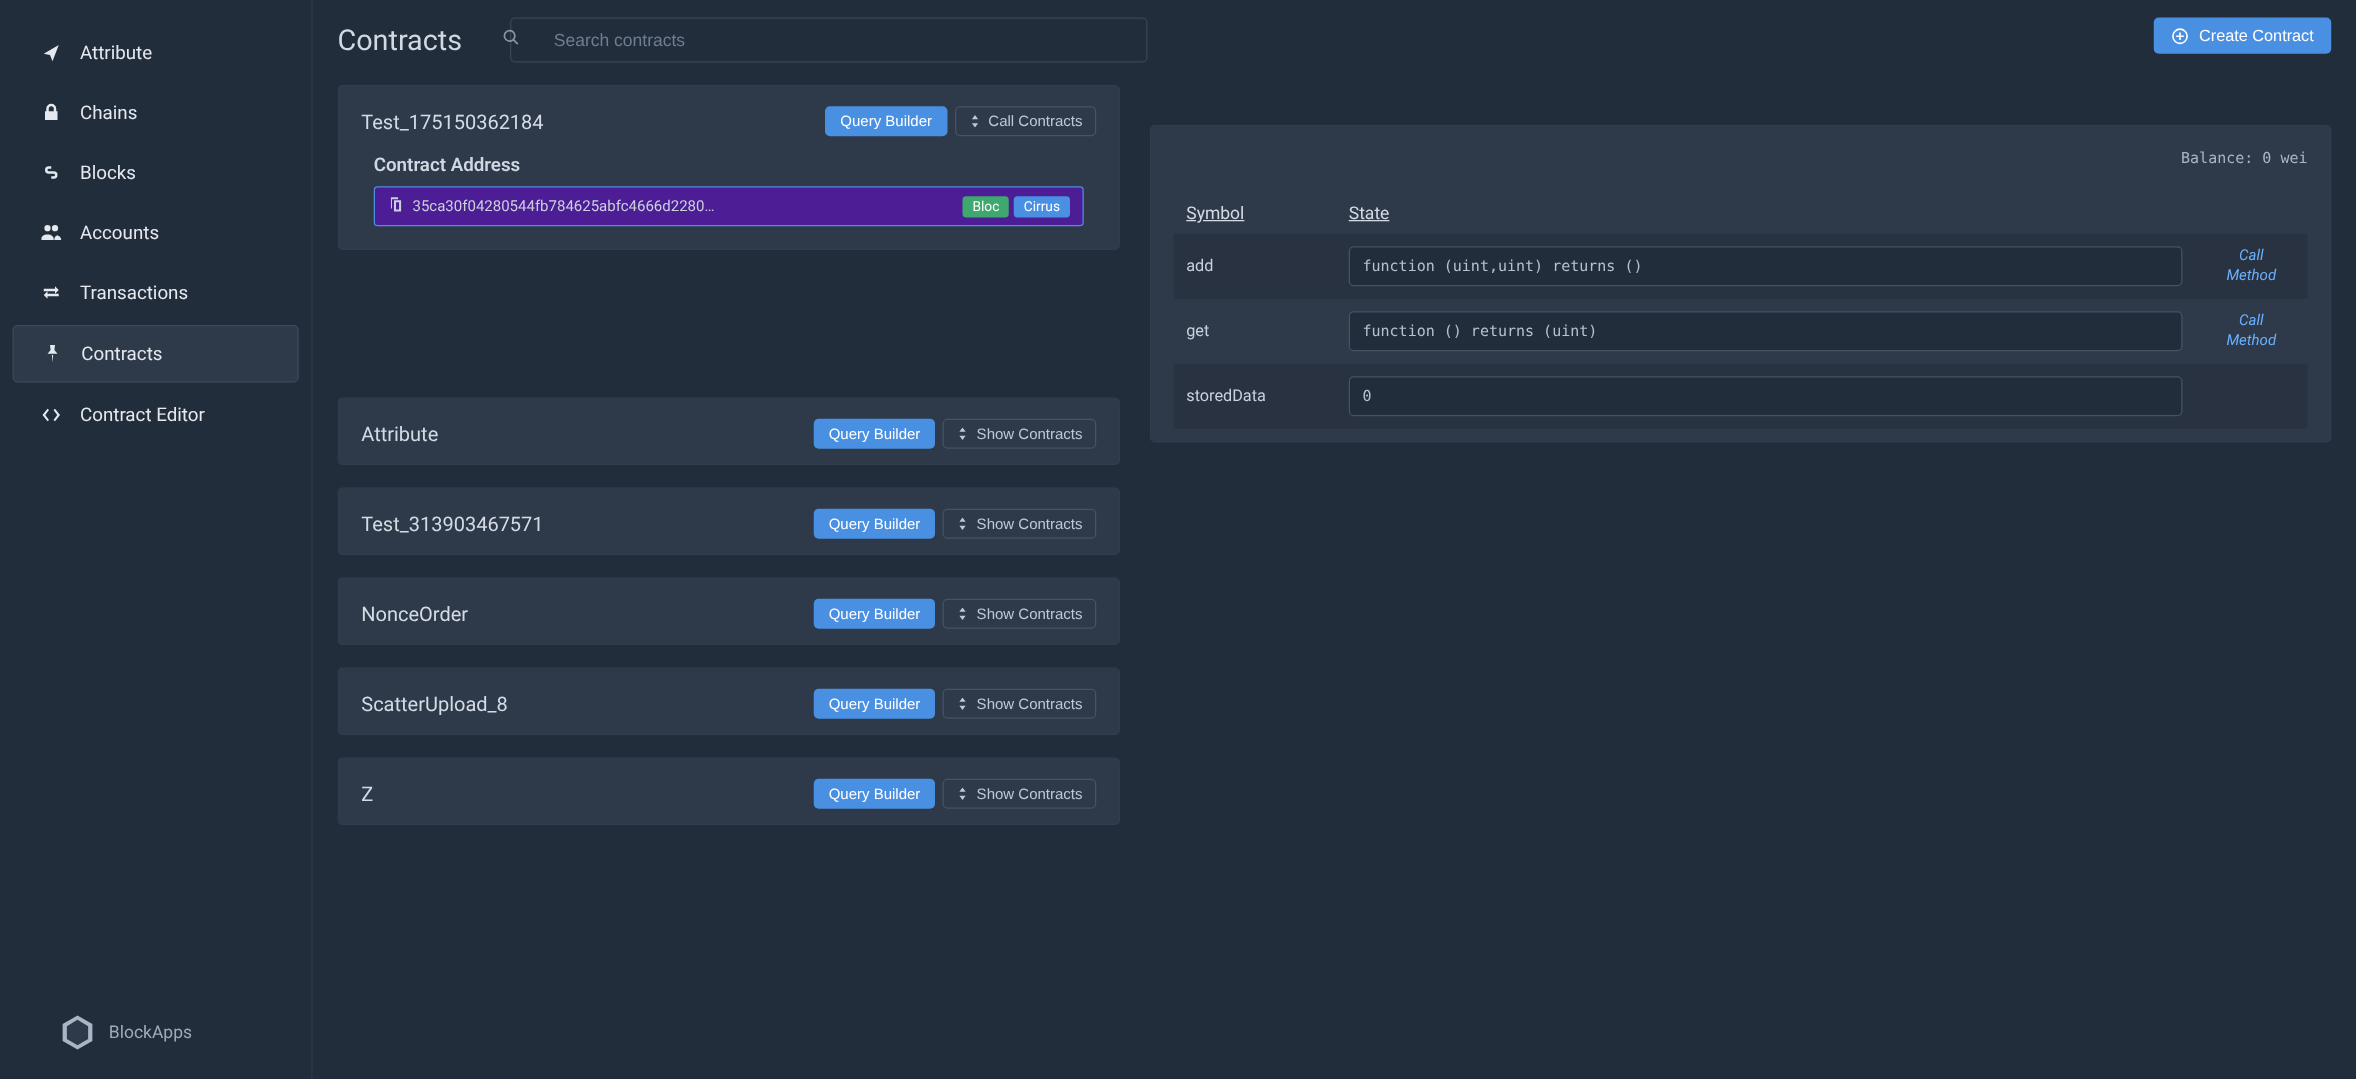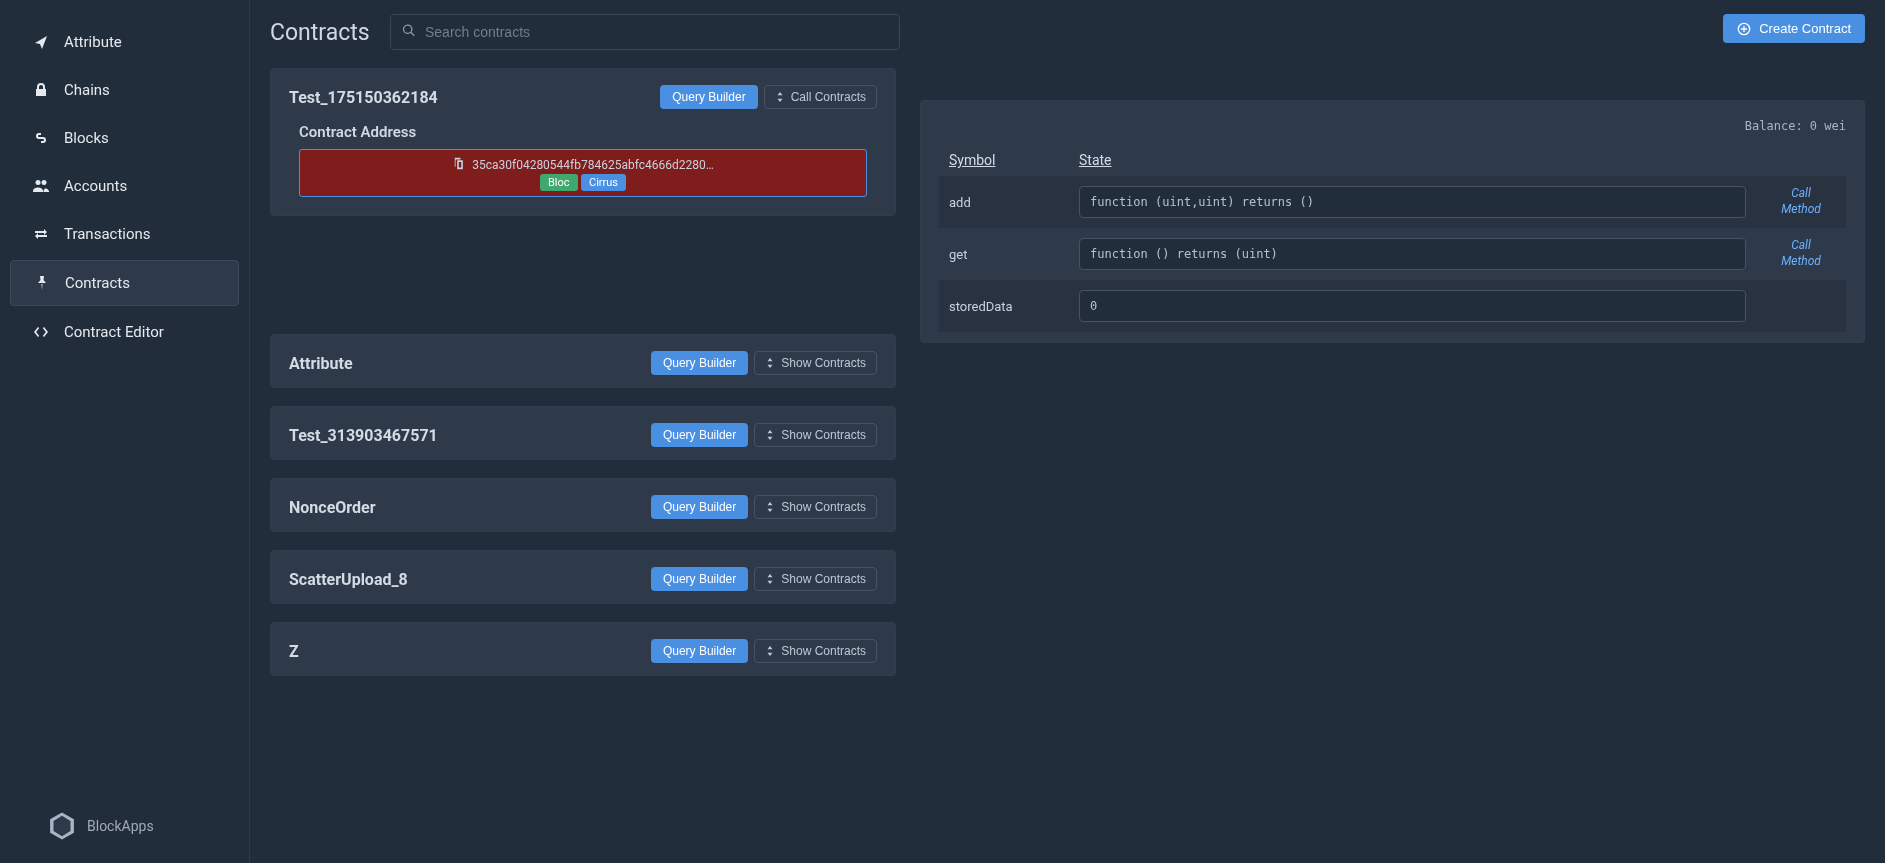--- a/index.html
+++ b/index.html
@@ -76,20 +76,21 @@
     margin-right: 0;
   }
   .search-input {
     width: 100%;
     background: #222d3c;
     border: 1px solid #384656;
     border-radius: 4px;
     padding: 9px 12px 9px 34px;
     color: #cdd3db;
     font-size: 14px;
+    margin-left: 18px;
   }
   .search-input::placeholder { color: #6f7d90; }
   .search-icon { position: absolute; left: 12px; top: 50%; transform: translateY(-50%); }
   .search-icon svg { width: 14px; height: 14px; fill: #8a95a6; }
   .btn-primary {
     display: inline-flex;
     align-items: center;
     gap: 8px;
     background: #4a90e2;
     color: #fff;
@@ -118,21 +119,21 @@
   }
   .card.expanded { padding-bottom: 18px; }
   .card-head {
     display: flex;
     align-items: center;
     justify-content: space-between;
   }
   .card-title {
     font-size: 16px;
     color: #d5dbe5;
-    font-weight: 700;
+    font-weight: 400;
   }
   .card-actions { display: flex; align-items: center; gap: 6px; }
   .btn-toggle {
     display: inline-flex;
     align-items: center;
     gap: 6px;
     background: #2e3a4a;
     border: 1px solid #455365;
     border-radius: 4px;
     padding: 4px 10px;
@@ -153,24 +154,23 @@
   .contract-sub {
     margin-top: 14px;
     padding: 0 10px;
   }
   .sub-label { font-size: 15px; font-weight: 600; color: #d1d8e2; margin-bottom: 8px; }
   .addr-row {
     display: flex;
     align-items: center;
     justify-content: space-between;
     border: 1px solid #4a90e2;
-    background: #7f1d1d;
+    background: #4c1d95;
     border-radius: 3px;
     padding: 7px 10px;
-    flex-direction: column;
   }
   .addr-left { display: flex; align-items: center; gap: 8px; font-size: 12px; color: #c9d1dd; }
   .addr-left svg { width: 12px; height: 13px; fill: #c9d1dd; }
   .pill {
     font-size: 11px;
     padding: 2px 8px;
     border-radius: 3px;
     color: #fff;
   }
   .pill.green { background: #3fa86f; }
@@ -181,21 +181,21 @@
     border: 1px solid #303d4e;
     border-radius: 4px;
     padding: 18px 18px 10px 18px;
     margin-top: 57px; 
   }
   .balance {
     text-align: right;
     font-family: ui-monospace, Menlo, Consolas, monospace;
     font-size: 12px;
     color: #aab4c4;
-    margin-bottom: 11px;
+    margin-bottom: 22px;
   }
   .tbl { width: 100%; border-collapse: collapse; }
   .tbl th {
     text-align: left;
     font-weight: 400;
     font-size: 14px;
     color: #d5dbe5;
     padding: 8px 10px;
     text-decoration: underline;
   }

